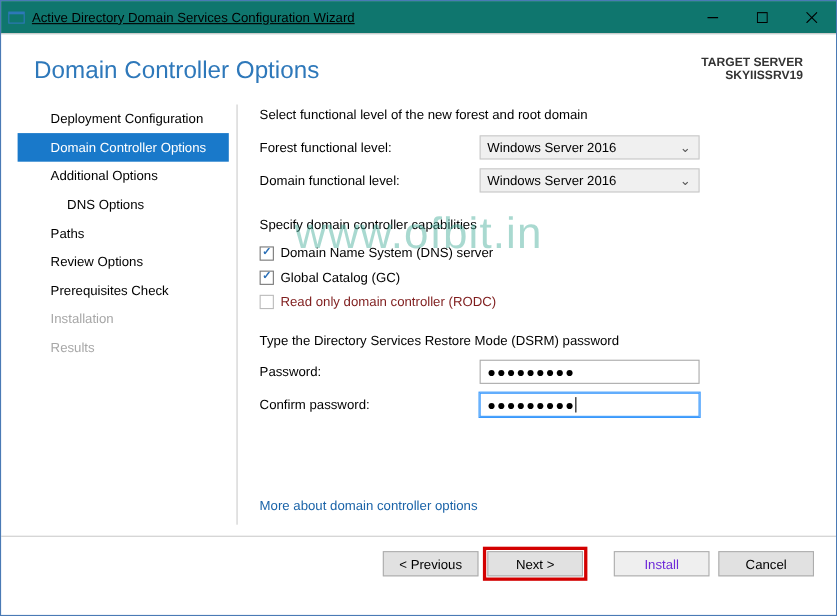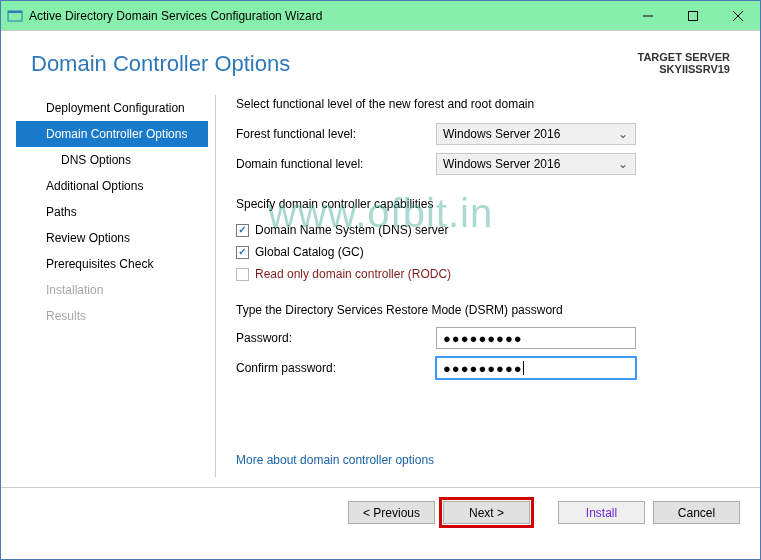--- a/index.html
+++ b/index.html
@@ -1,19 +1,19 @@
 <!DOCTYPE html>
 <html><head>
 <meta charset="utf-8">
 <style>
 * { box-sizing: border-box; margin: 0; padding: 0; font-family: "Segoe UI", Tahoma, sans-serif; }
 body { width: 761px; height: 560px; background: #fff; border: 1px solid #4a7ab5; overflow: hidden; font-size: 12px; color: #000; position: relative; }
 
 
-.titlebar { height: 30px; display: flex; align-items: center; padding-left: 6px; border-bottom: 1px solid #ccc; background: #86efac; }
+.titlebar { height: 30px; display: flex; align-items: center; padding-left: 6px; border-bottom: 1px solid #ccc; background: #0f766e; text-decoration: underline; }
 .titlebar .title-icon { width: 16px; height: 16px; margin-right: 6px; display:flex; align-items:center; justify-content:center;}
 .titlebar .title { flex: 1; font-size: 12px; color: #000; }
 .winbtn { width: 45px; height: 29px; display: flex; align-items: center; justify-content: center; cursor: default; }
 .winbtn svg { stroke: #000; }
 
 
 .header { display: flex; justify-content: space-between; padding: 20px 30px 10px 30px; }
 .header h1 { font-size: 22px; font-weight: normal; color: #2e78ba; }
 .srv { text-align: right; font-size: 11px; }
 .srv .lbl { color: #333; font-weight: 700; }
@@ -89,22 +89,22 @@
     <div class="lbl">TARGET SERVER</div>
     <div class="name">SKYIISSRV19</div>
   </div>
 </div>
 
 <div class="body">
 
   <div class="sidebar">
     <span class="nav-item">Deployment Configuration</span>
     <span class="nav-item active">Domain Controller Options</span>
+    <span class="nav-item">Additional Options</span>
     <span class="nav-item indent">DNS Options</span>
-    <span class="nav-item">Additional Options</span>
     <span class="nav-item">Paths</span>
     <span class="nav-item">Review Options</span>
     <span class="nav-item">Prerequisites Check</span>
     <span class="nav-item disabled">Installation</span>
     <span class="nav-item disabled">Results</span>
   </div>
 
   <div class="main">
     <div class="section-text">Select functional level of the new forest and root domain</div>
 

